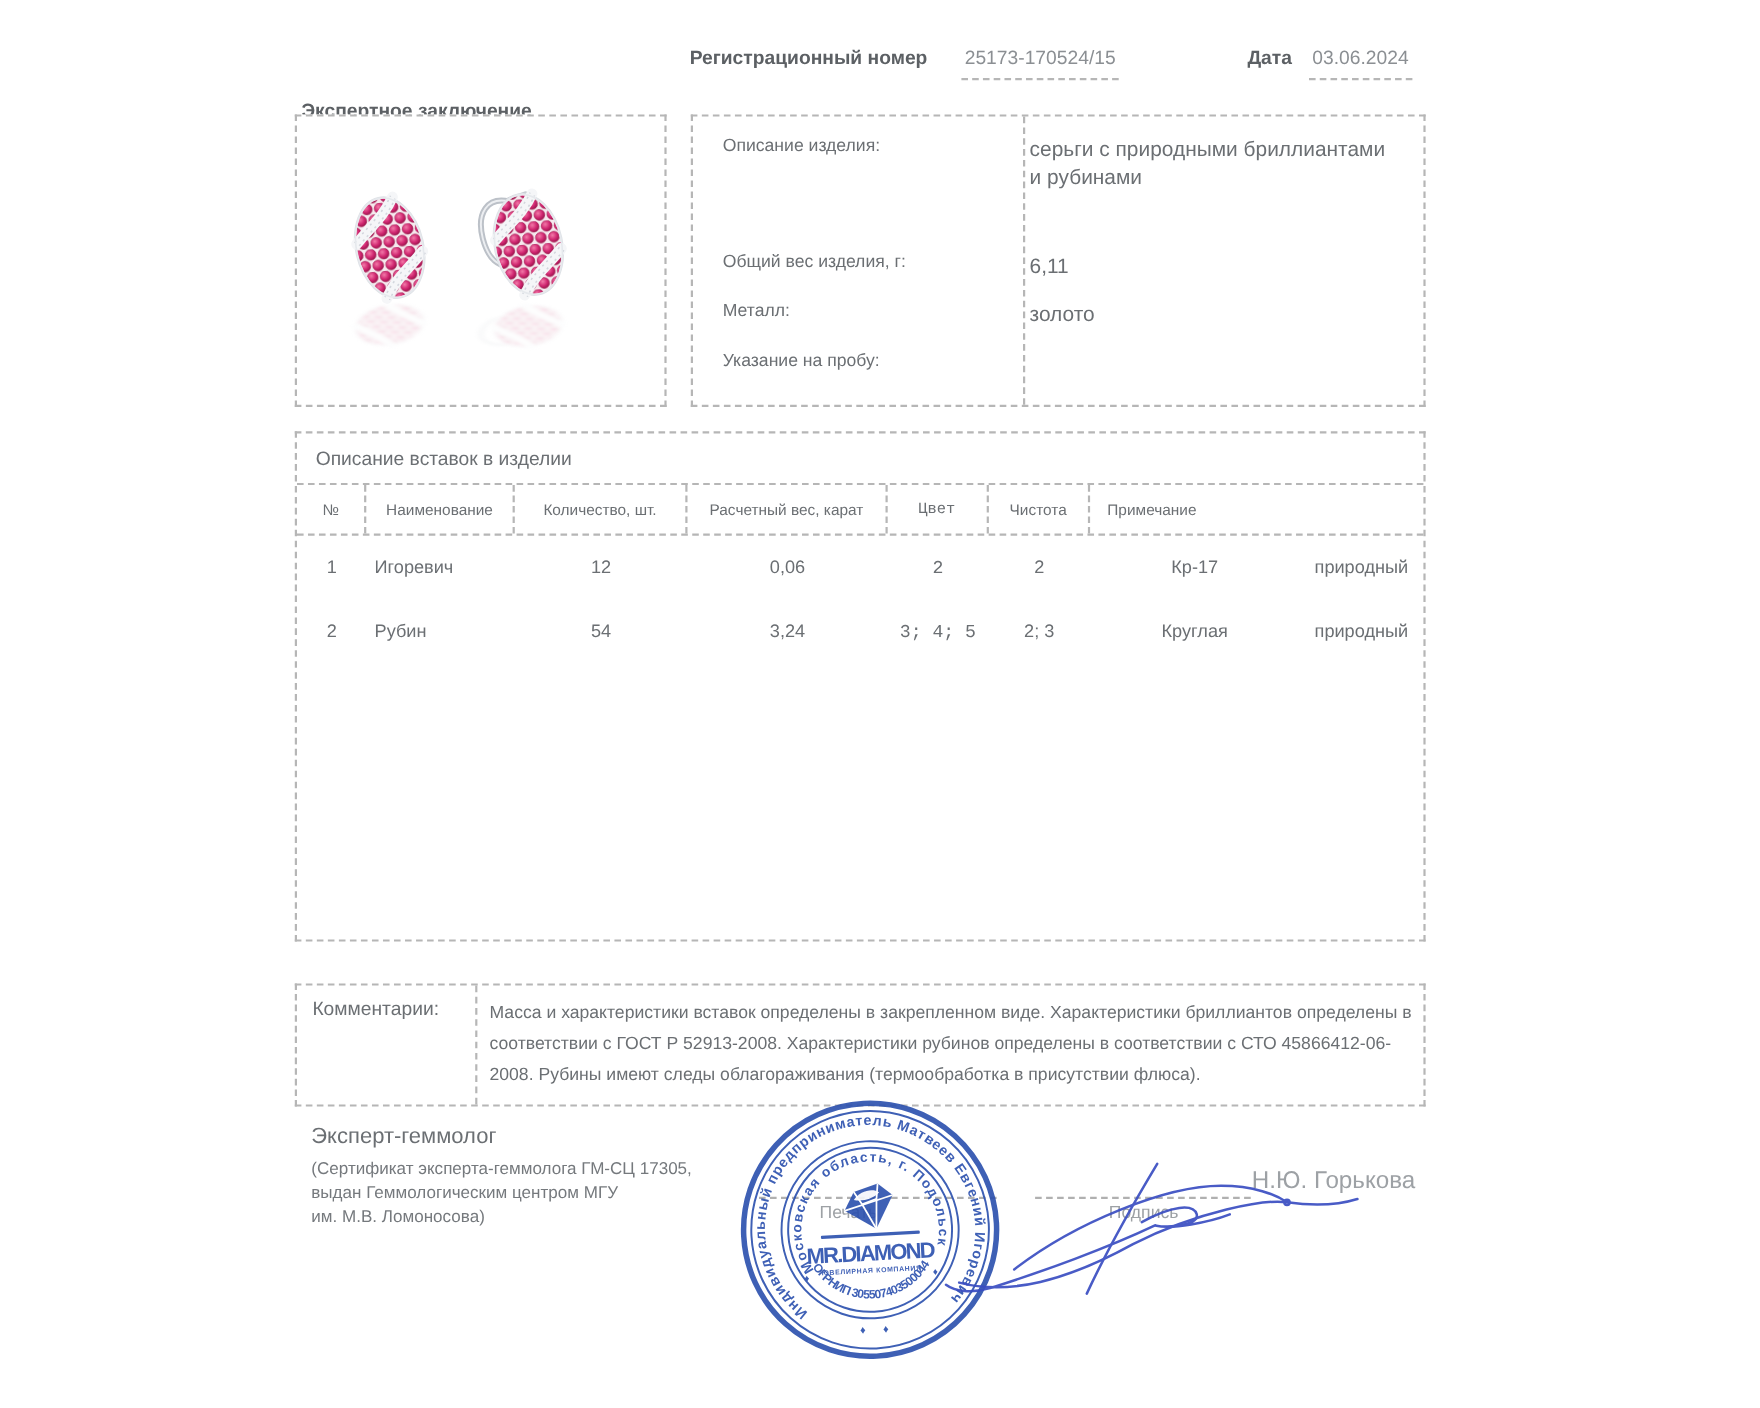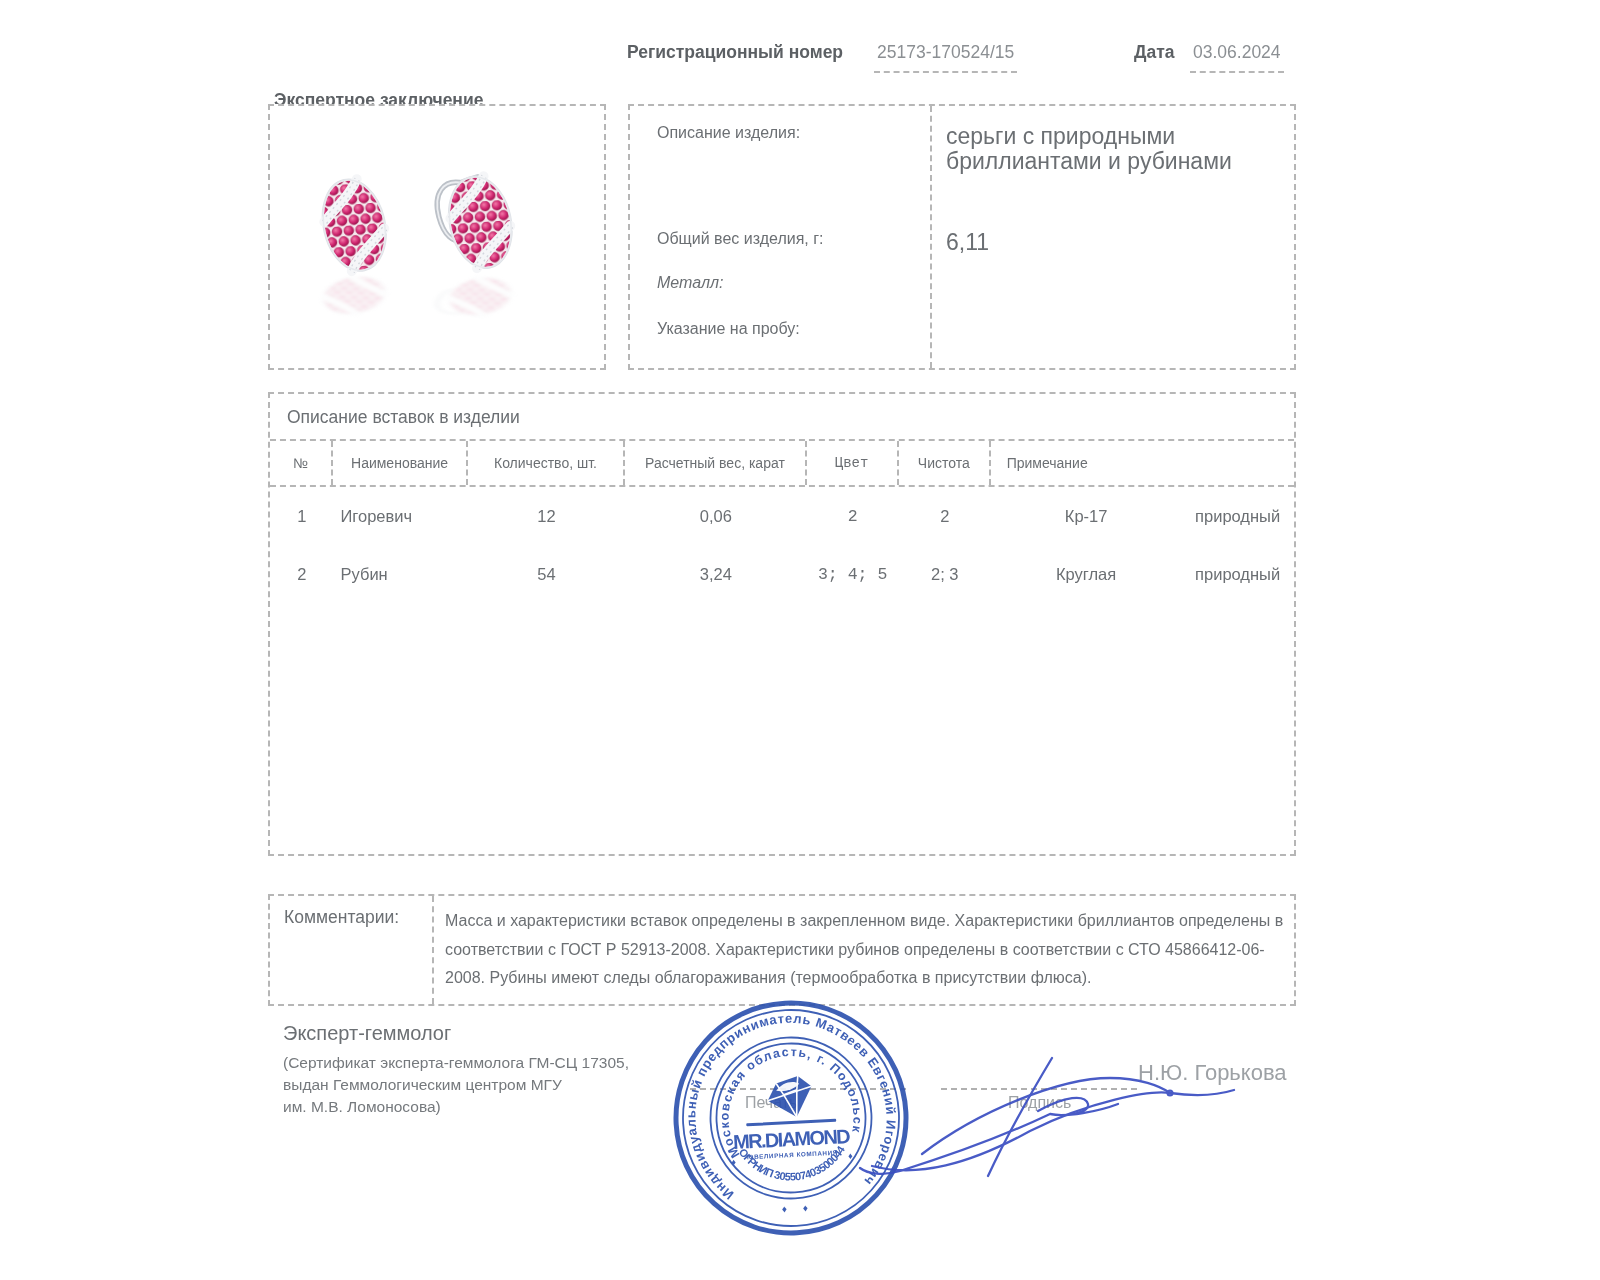--- a/index.html
+++ b/index.html
@@ -26,21 +26,21 @@
   .hdr-reg-label{left:627px;top:42px;}
   .hdr-reg-value{left:874px;top:42px;}
   .hdr-date-label{left:1134px;top:42px;}
   .hdr-date-value{left:1190px;top:42px;}
   
   .photo-box{left:268px;top:104px;width:338px;height:266px;}
   
   .desc-box{left:628px;top:104px;width:668px;height:266px;}
   .desc-divider{position:absolute;left:300px;top:0;bottom:0;border-left:2px dashed var(--border);}
   .desc-label{position:absolute;left:16px;font-size:16px;margin-left:11px;}
-  .desc-value{position:absolute;left:316px;font-size:23px;width:330px;line-height:25px;}
+  .desc-value{position:absolute;left:306px;font-size:19px;width:330px;line-height:25px;}
   
   .table-box{left:268px;top:392px;width:1028px;height:464px;}
   .tbl-title{padding:13px 17px 11px 17px;font-size:17.5px;}
   .tbl-head{display:flex;border-top:2px dashed var(--border);border-bottom:2px dashed var(--border);height:44px;align-items:center;}
   .tbl-head .cell{font-size:14px;text-align:center;height:100%;display:flex;align-items:center;justify-content:center;border-right:2px dashed var(--border);box-sizing:border-box;}
   .tbl-head .cell:last-child{border-right:none;}
   .tbl-row{display:flex;height:58px;align-items:center;font-size:16.5px;}
   .tbl-row:first-of-type{margin-top:6px;}
   .tbl-row .cell{text-align:center;}
   .c1{width:6.2%;} .c2{width:13.1%;} .c3{width:15.4%;} .c4{width:17.7%;}
@@ -122,21 +122,22 @@
       <use href="#pair" transform="translate(0,243) scale(1,-0.42)" opacity="0.13" filter="url(#soft)"></use>
     </svg>
   </div>
 
   <div class="abs dashed-box desc-box">
     <div class="desc-divider"></div>
     <div class="desc-label" style="top:18px;">Описание изделия:</div>
     <div class="desc-value" style="top:18px;">серьги с природными бриллиантами и рубинами</div>
     <div class="desc-label" style="top:124px;">Общий вес изделия, г:</div>
     <div class="desc-value" style="top:124px;">6,11</div>
-    <div class="desc-label" style="top:168px;font-style:italic;">Металл:</div>
+    <div class="desc-label" style="top:168px;">Металл:</div>
+    <div class="desc-value" style="top:168px;">золото</div>
     <div class="desc-label" style="top:214px;">Указание на пробу:</div>
   </div>
 
   <div class="abs dashed-box table-box">
     <div class="tbl-title">Описание вставок в изделии</div>
     <div class="tbl-head">
       <div class="cell c1">№</div>
       <div class="cell c2">Наименование</div>
       <div class="cell c3">Количество, шт.</div>
       <div class="cell c4">Расчетный вес, карат</div>

